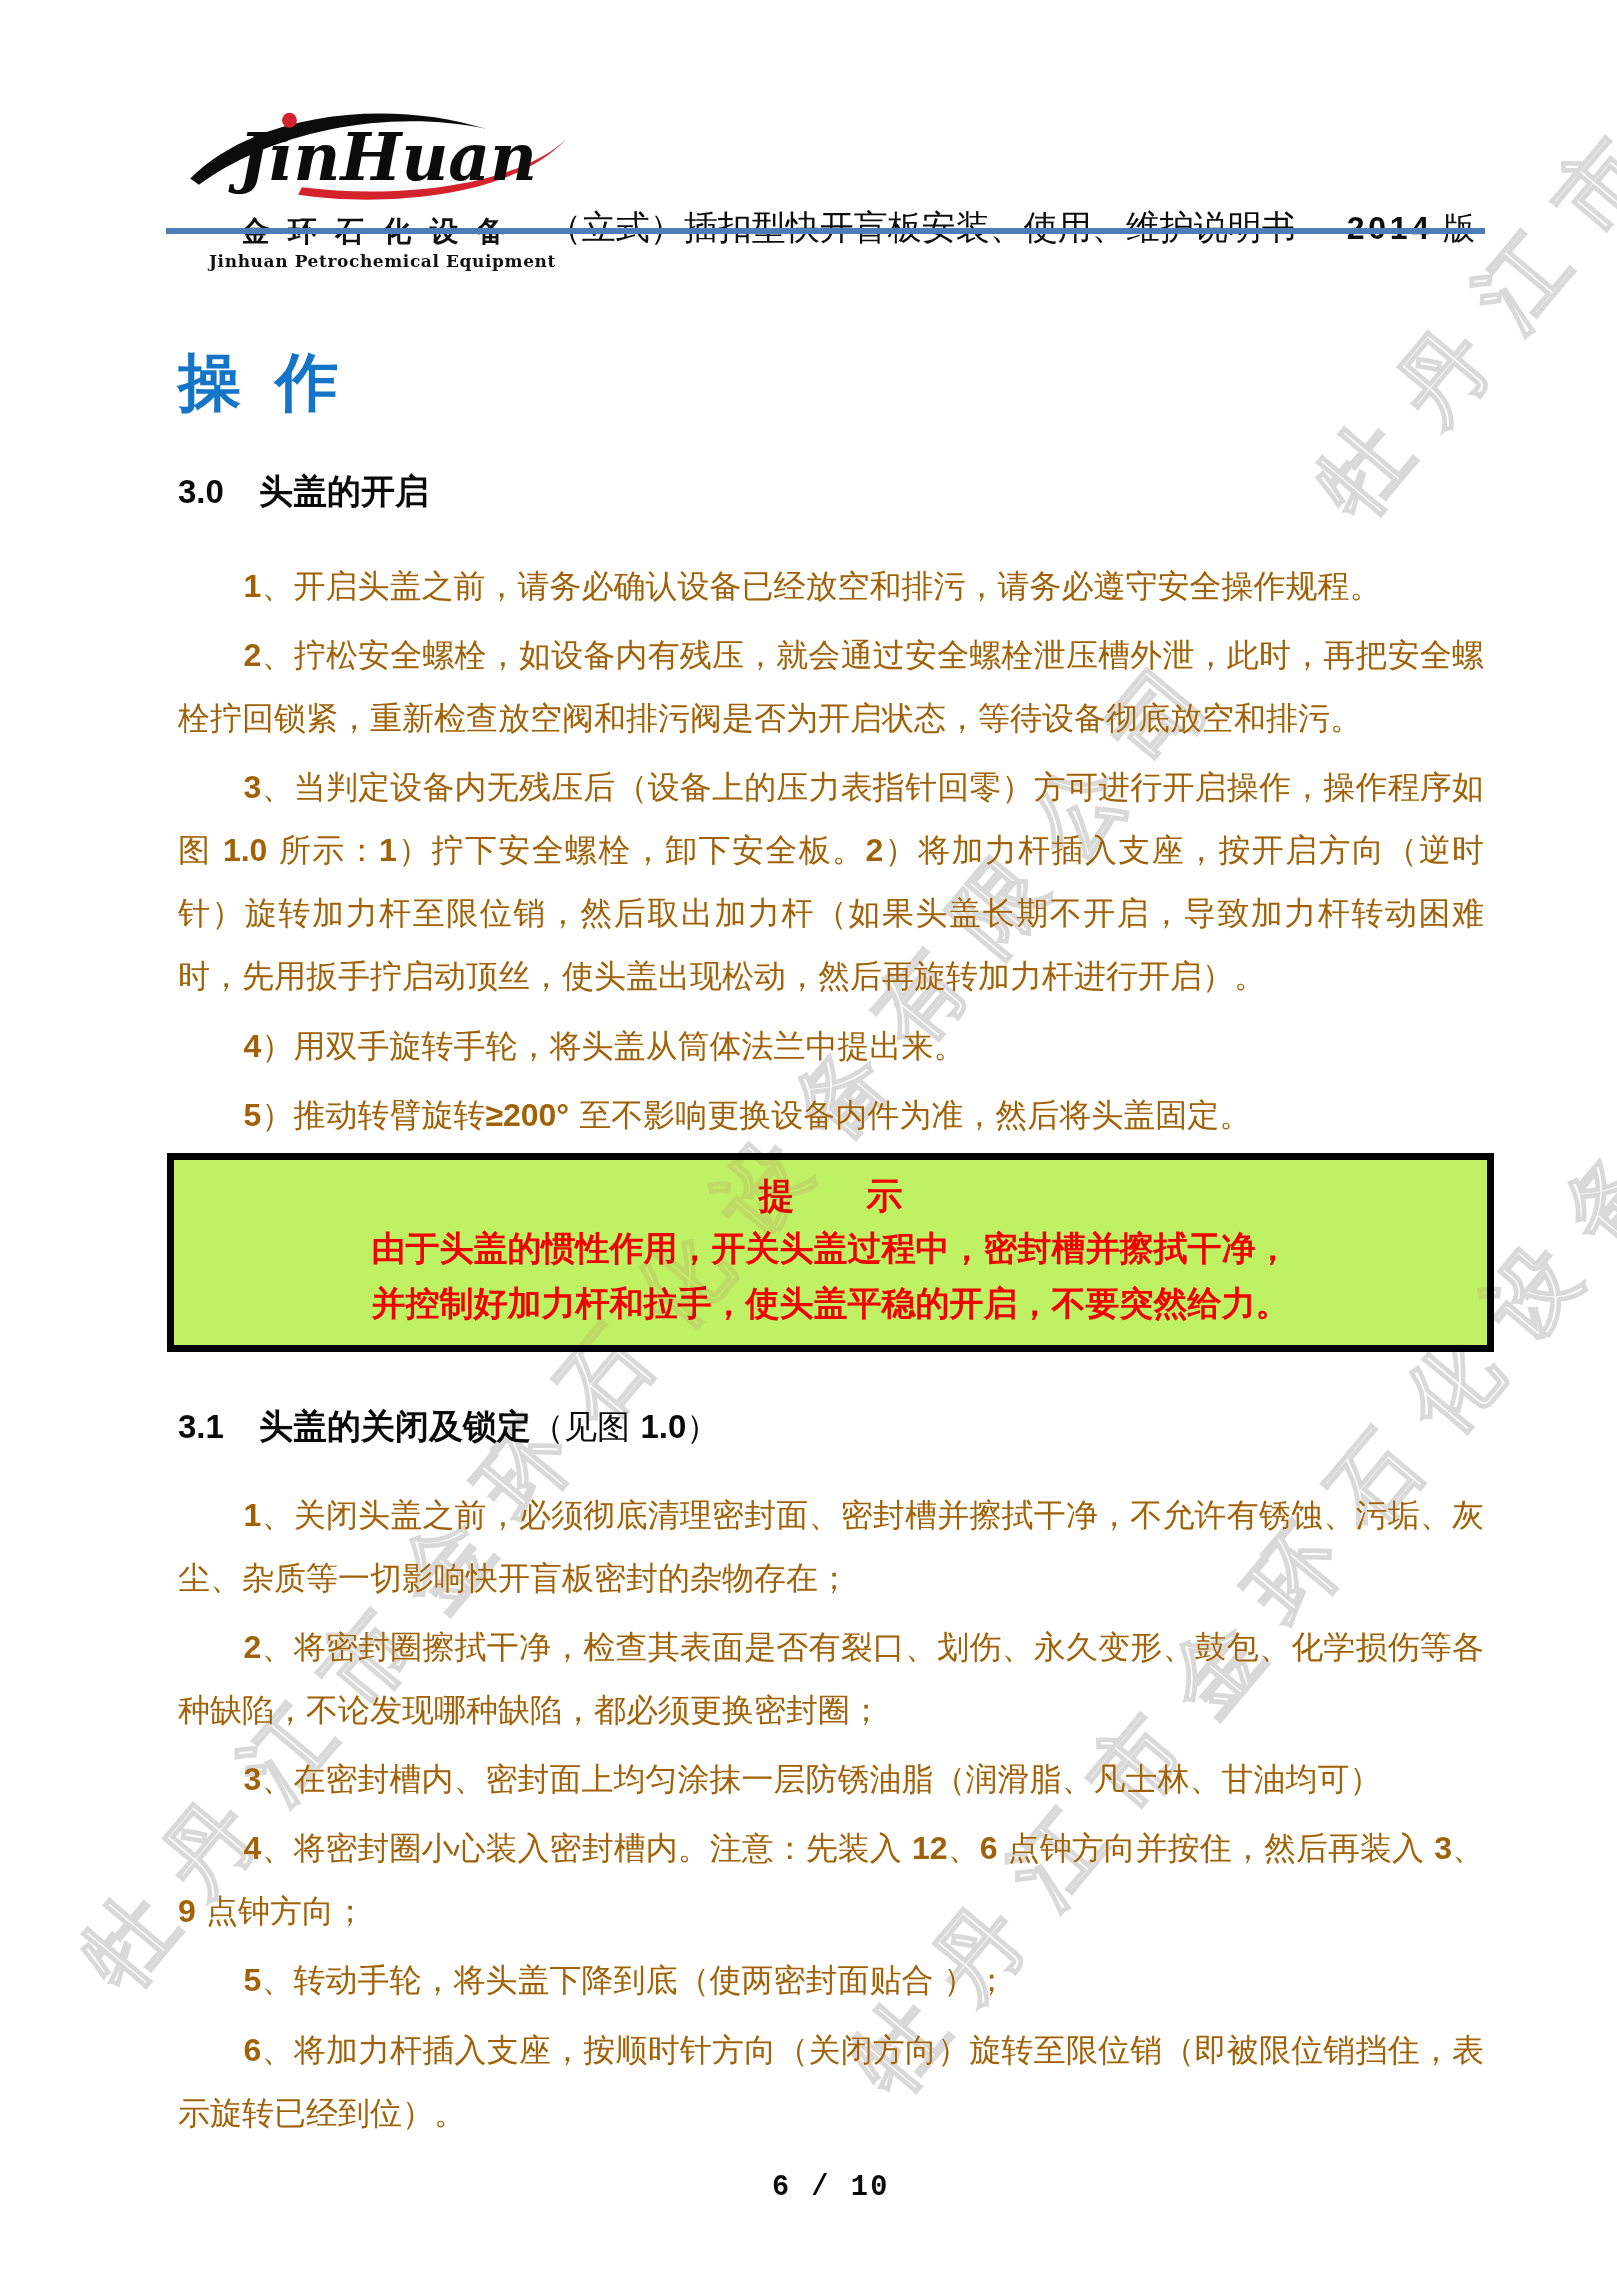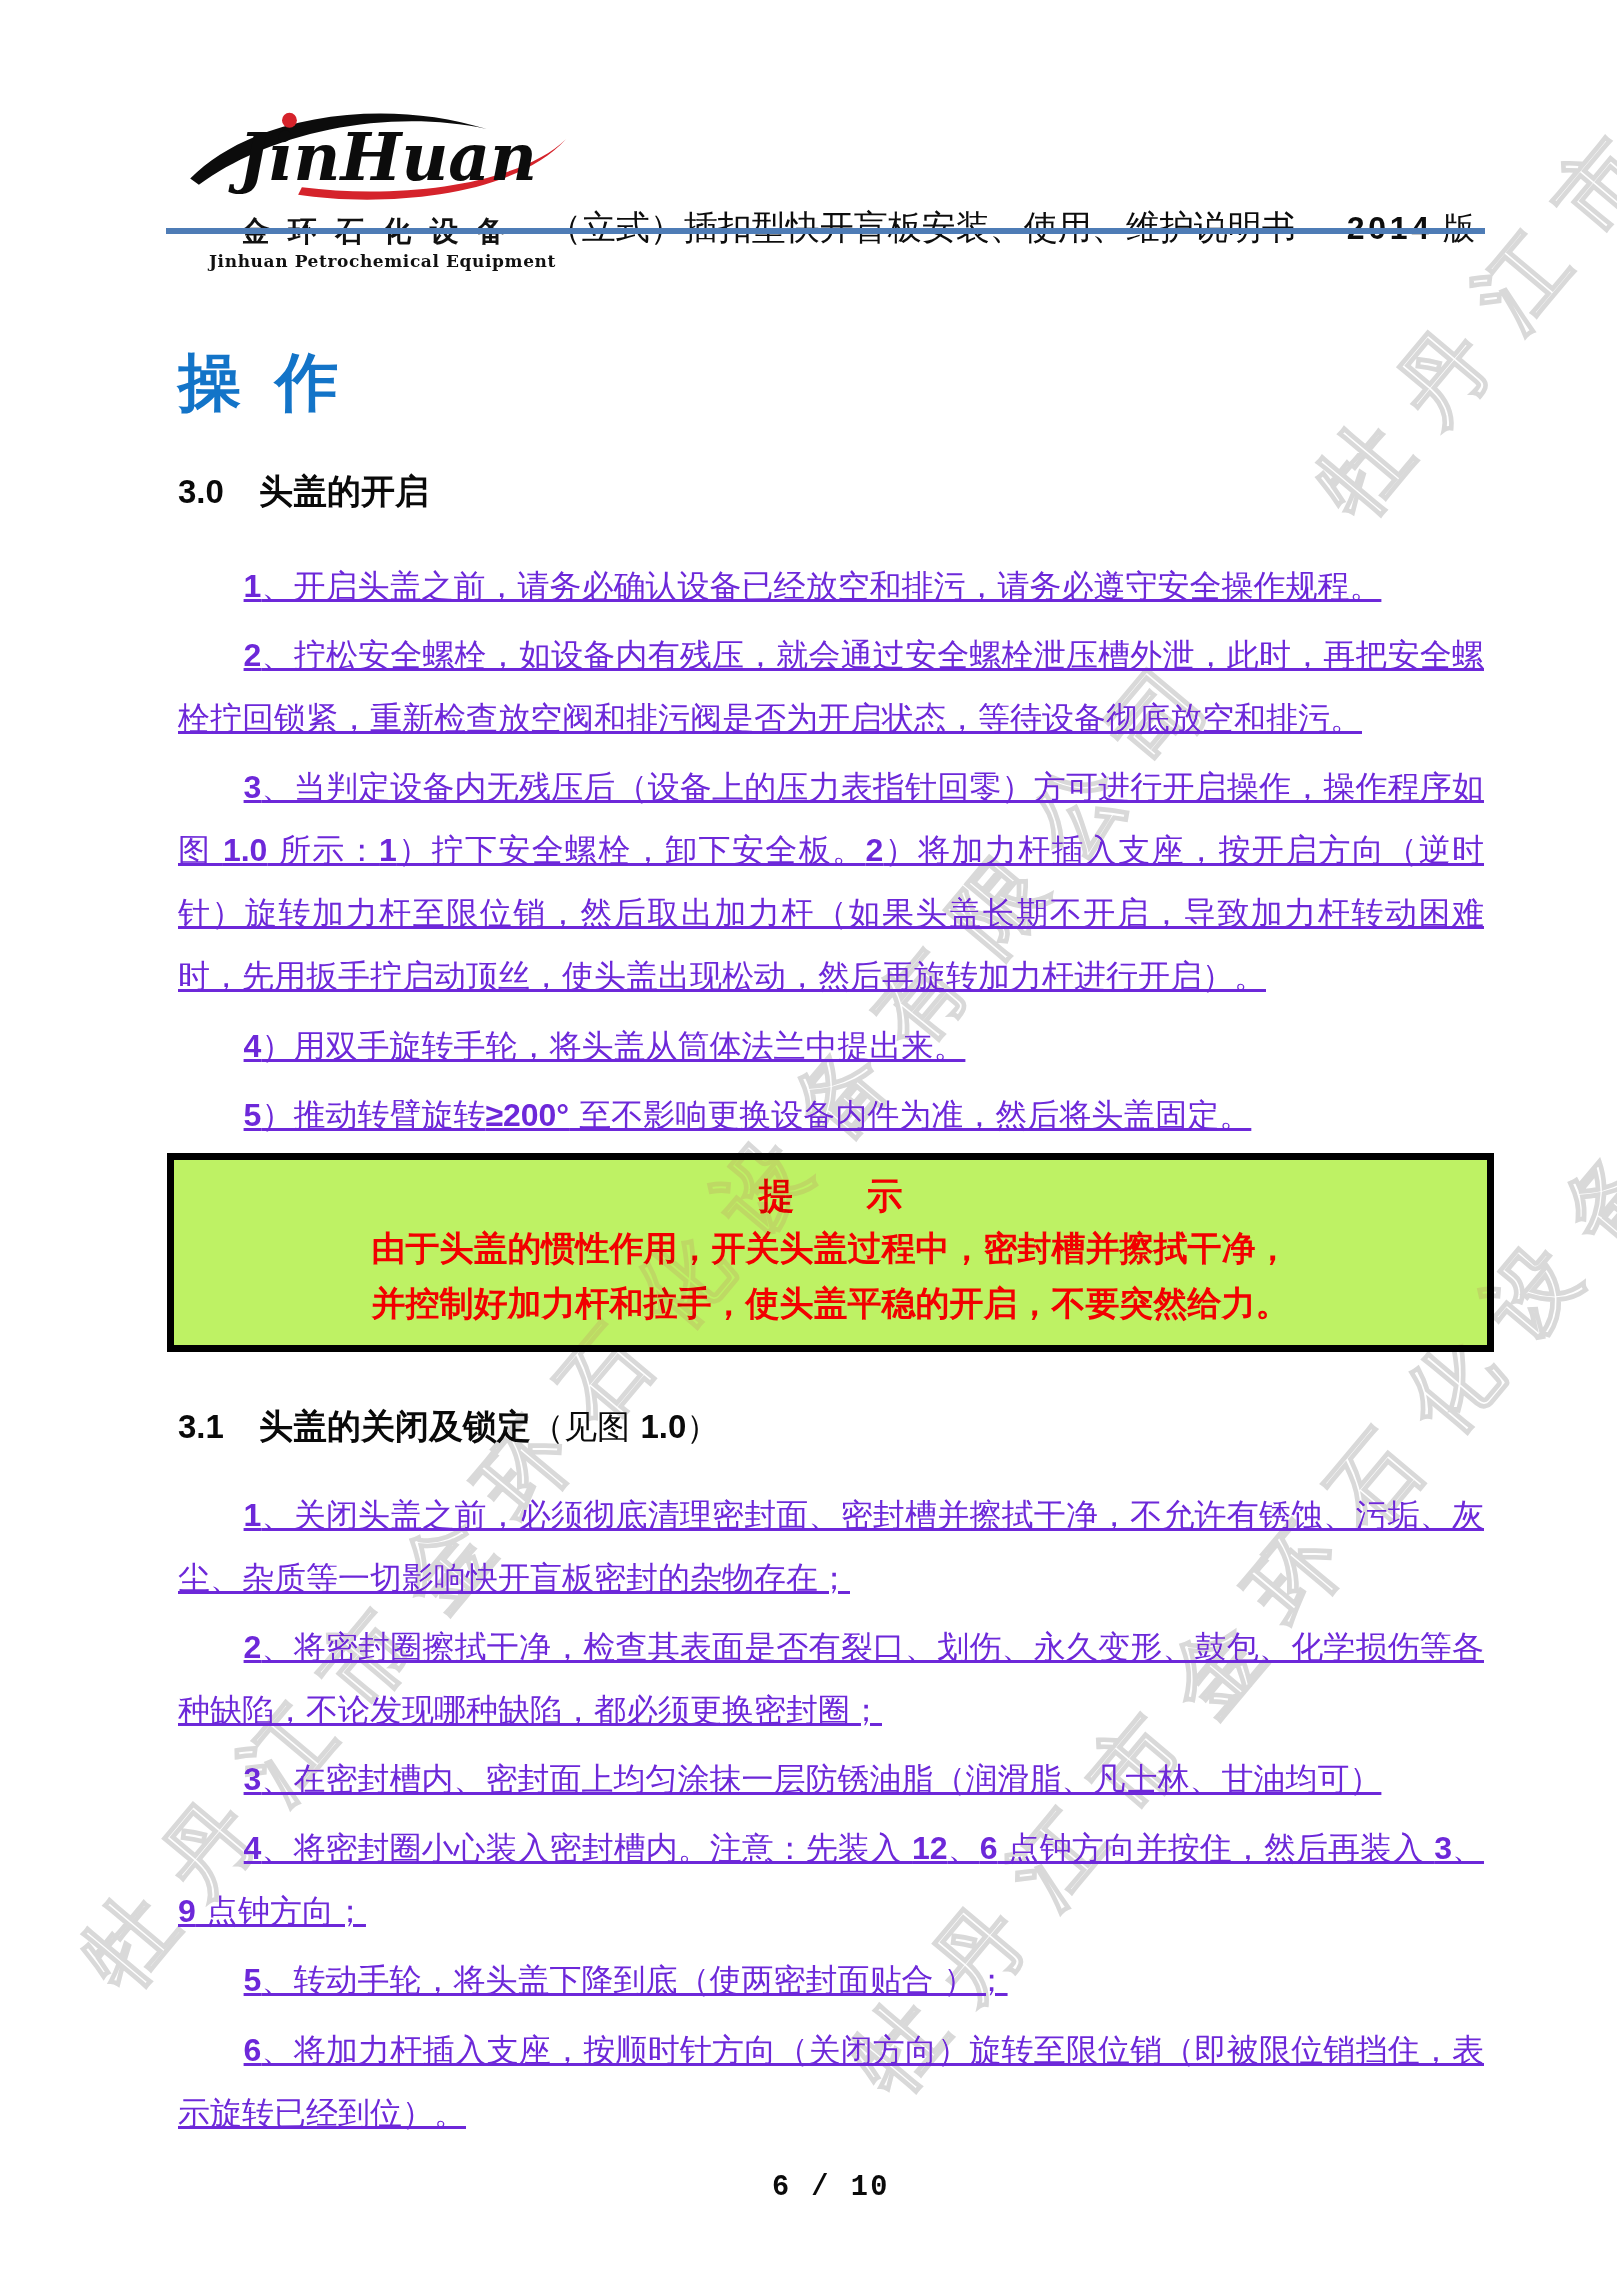--- a/index.html
+++ b/index.html
@@ -74,22 +74,21 @@
   .sec-head .sec-title { font-size: 34px; font-weight: 700; }
   .sec-head .sec-note { font-size: 33px; font-weight: 400; }
 
   .para-group { margin-top: 37px; }
   .para-group-2 { margin-top: 31px; }
   p.body-p {
     margin: 0 0 6.2px 0;
     font-size: 32px; line-height: 63px;
     text-align: justify; text-justify: inter-ideograph;
     text-indent: 2.05em;
-    color: #6d28d9;
-    text-decoration: underline;
+    color: #a16207;
   }
   .zh .num {
     font-family: "Liberation Sans", sans-serif;
     font-weight: 700;
   }
 
   
   .notice-box {
     margin: 6.2px -10px 0 -11.2px;
     border: 7.4px solid #000000;

